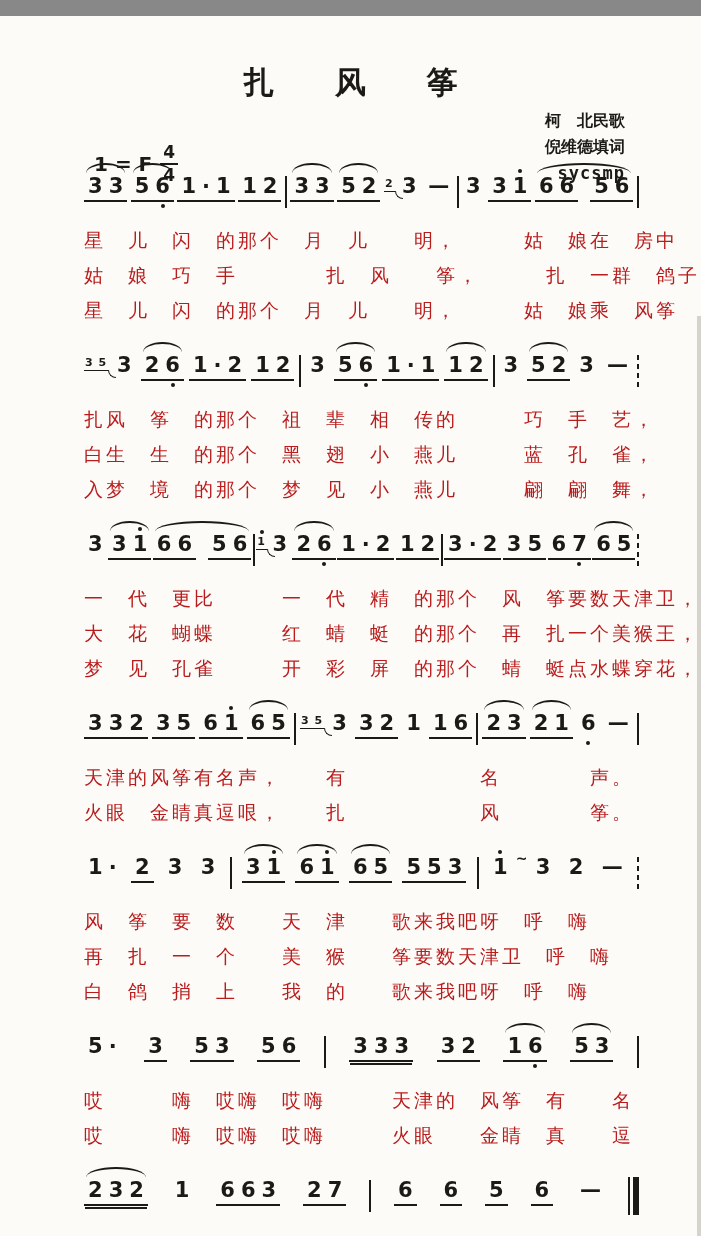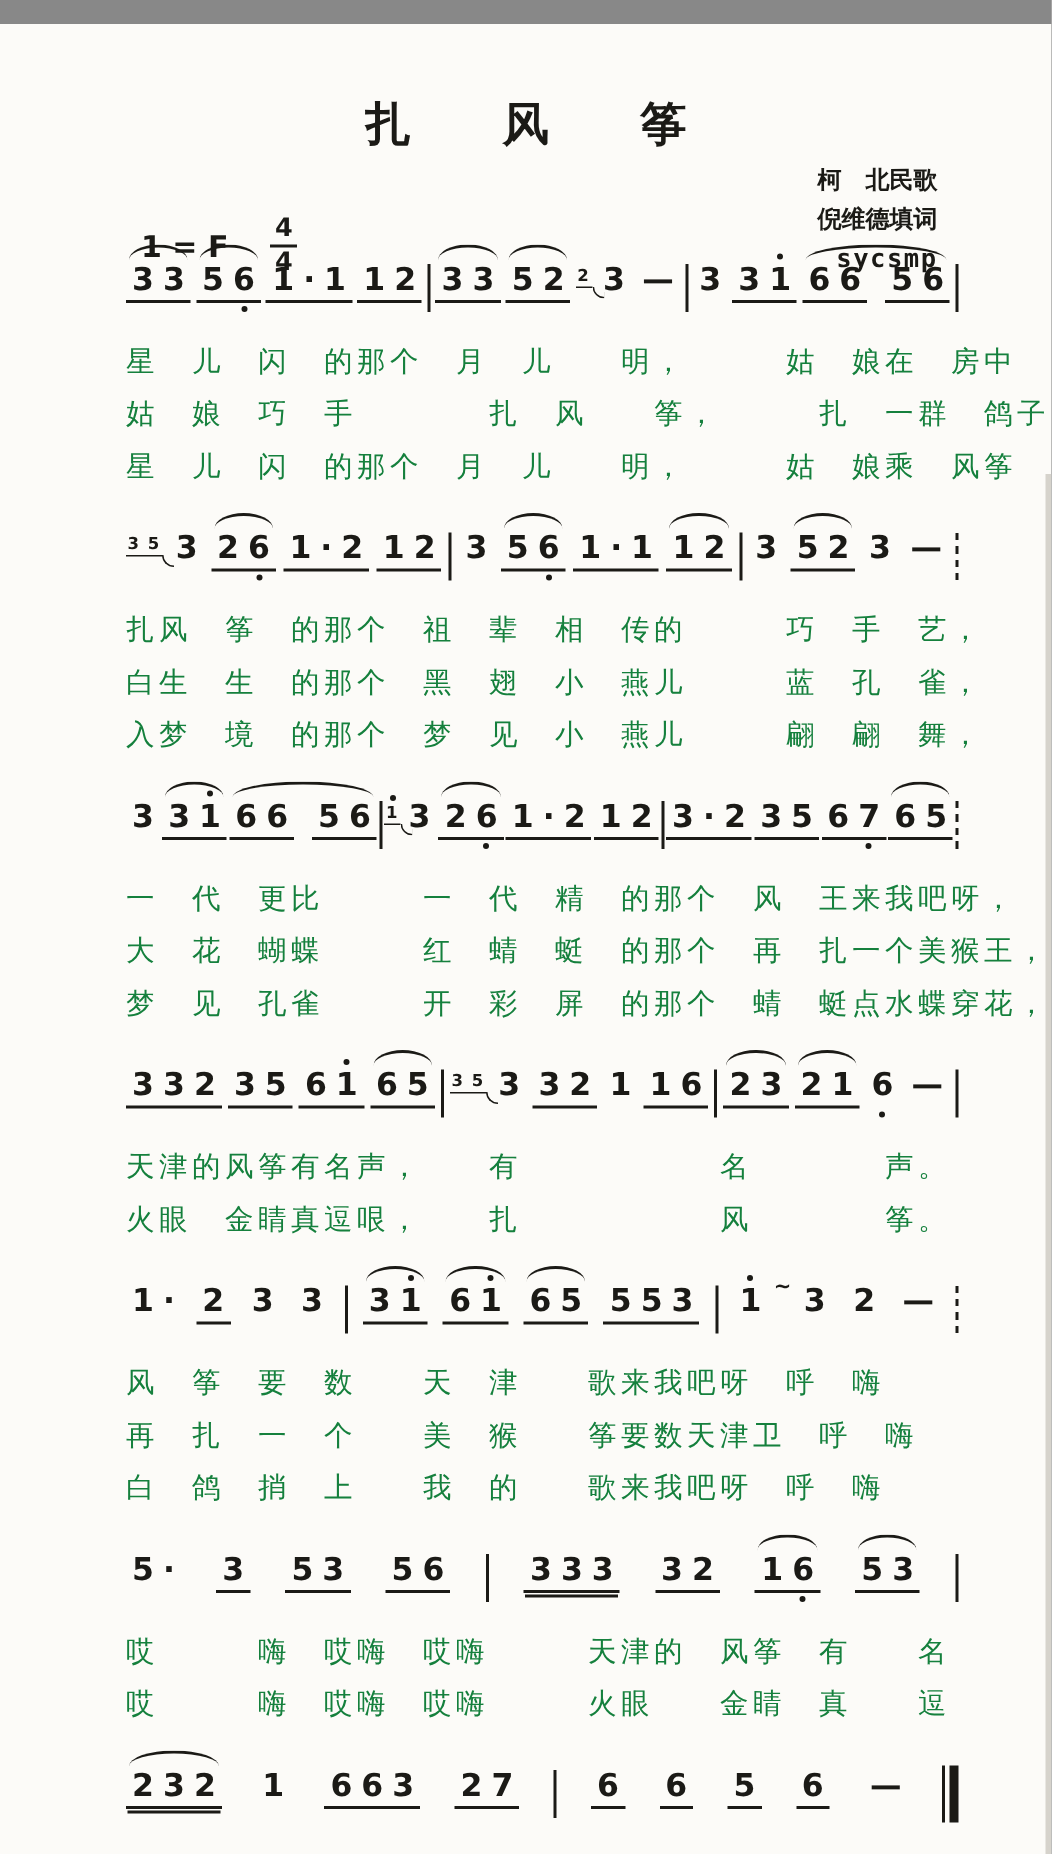--- a/index.html
+++ b/index.html
@@ -2,21 +2,21 @@
 <html><head>
 <meta charset="utf-8">
 <style>
   html,body{margin:0;padding:0;background:#888;}
   .page{position:relative;width:701px;height:1236px;margin:16px auto;background:#fcfbf8;
         overflow:hidden;font-family:"Liberation Sans","DejaVu Sans",sans-serif;color:var(--ink,#1b1a16);}
   
   .title{text-align:center;font-size:31px;font-weight:bold;letter-spacing:26px;padding-left:26px;margin-top:46px;}
   .credits{position:absolute;top:92px;right:76px;text-align:right;font-size:16px;font-weight:bold;line-height:26px;}
   .cred-mono{font-family:"DejaVu Sans Mono","Liberation Mono",monospace;font-size:17px;letter-spacing:1px;}
-  .keysig{position:absolute;top:128px;left:94px;display:flex;gap:28px;align-items:center;
+  .keysig{position:absolute;top:128px;left:94px;display:flex;gap:8px;align-items:center;
           font-weight:bold;font-size:20px;font-family:"DejaVu Sans",sans-serif;}
   .meter{display:inline-flex;flex-direction:column;align-items:center;line-height:1;font-size:17px;font-weight:bold;}
   .mnum{border-bottom:2px solid var(--ink);padding:0 3px 2px;margin-bottom:2px;}
   
   #score{margin-top:56px;}
   .system{margin:0 62px 15px 84px;}
   .notesrow{display:flex;justify-content:space-between;align-items:baseline;
             font-size:21px;font-weight:bold;font-family:"DejaVu Sans",sans-serif;
             padding-top:15px;min-height:44px;}
   .unit{position:relative;display:inline-flex;align-items:baseline;padding:0 1px;}
@@ -37,21 +37,21 @@
   .fbar .thin{width:2px;background:var(--ink);}
   .fbar .thick{width:6px;background:var(--ink);}
   .grace{position:relative;font-size:11px;font-weight:bold;border-bottom:1.5px solid var(--ink);
          padding:0 1px 1px;align-self:flex-start;transform:translateY(2px);letter-spacing:1px;white-space:pre;}
   .grace::after{content:"";position:absolute;right:-8px;bottom:-8px;width:7px;height:7px;
                 border-left:1.5px solid var(--ink);border-bottom:1.5px solid var(--ink);
                 border-bottom-left-radius:8px;}
   .grace .dh{top:-5px;}
   .orn{font-size:14px;align-self:flex-start;transform:translateY(-6px);margin:0 -6px;}
   .dash .glyph{letter-spacing:0;}
-  .lyric{white-space:pre;font-size:19px;letter-spacing:3px;margin-top:9px;color:#15803d;}
+  .lyric{white-space:pre;font-size:19px;letter-spacing:3px;margin-top:9px;color:#b91c1c;}
   
   .edge-bottom{position:absolute;bottom:0;left:0;right:0;height:13px;
                background:linear-gradient(#e8e5df,#b5b2ab);}
   .edge-right{position:absolute;top:300px;bottom:13px;right:0;width:4px;background:#d6d3cc;}
 </style>
 </head>
 <body>
 
 <div class="page" style="--ink: #1b1a16;">
   <div class="title">扎  风  筝</div>
@@ -236,21 +236,21 @@
           <span class="unit u1">
             <span class="note"><span class="glyph">6</span></span>
             <span class="note"><span class="glyph">7</span><i class="dl"></i></span>
           </span>
           <span class="unit u1 slur">
             <span class="note"><span class="glyph">6</span></span>
             <span class="note"><span class="glyph">5</span></span>
           </span>
           <span class="bar dashed"></span>
         </div>
-        <div class="lyric">一　代　更比　　　一　代　精　的那个　风　王来我吧呀，</div>
+        <div class="lyric">一　代　更比　　　一　代　精　的那个　风　筝要数天津卫，</div>
         <div class="lyric">大　花　蝴蝶　　　红　蜻　蜓　的那个　再　扎一个美猴王，</div>
         <div class="lyric">梦　见　孔雀　　　开　彩　屏　的那个　蜻　蜓点水蝶穿花，</div>
       </div>
       <div class="system">
         <div class="notesrow">
           <span class="unit u1">
             <span class="note"><span class="glyph">3</span></span>
             <span class="note"><span class="glyph">3</span></span>
             <span class="note"><span class="glyph">2</span></span>
           </span>

